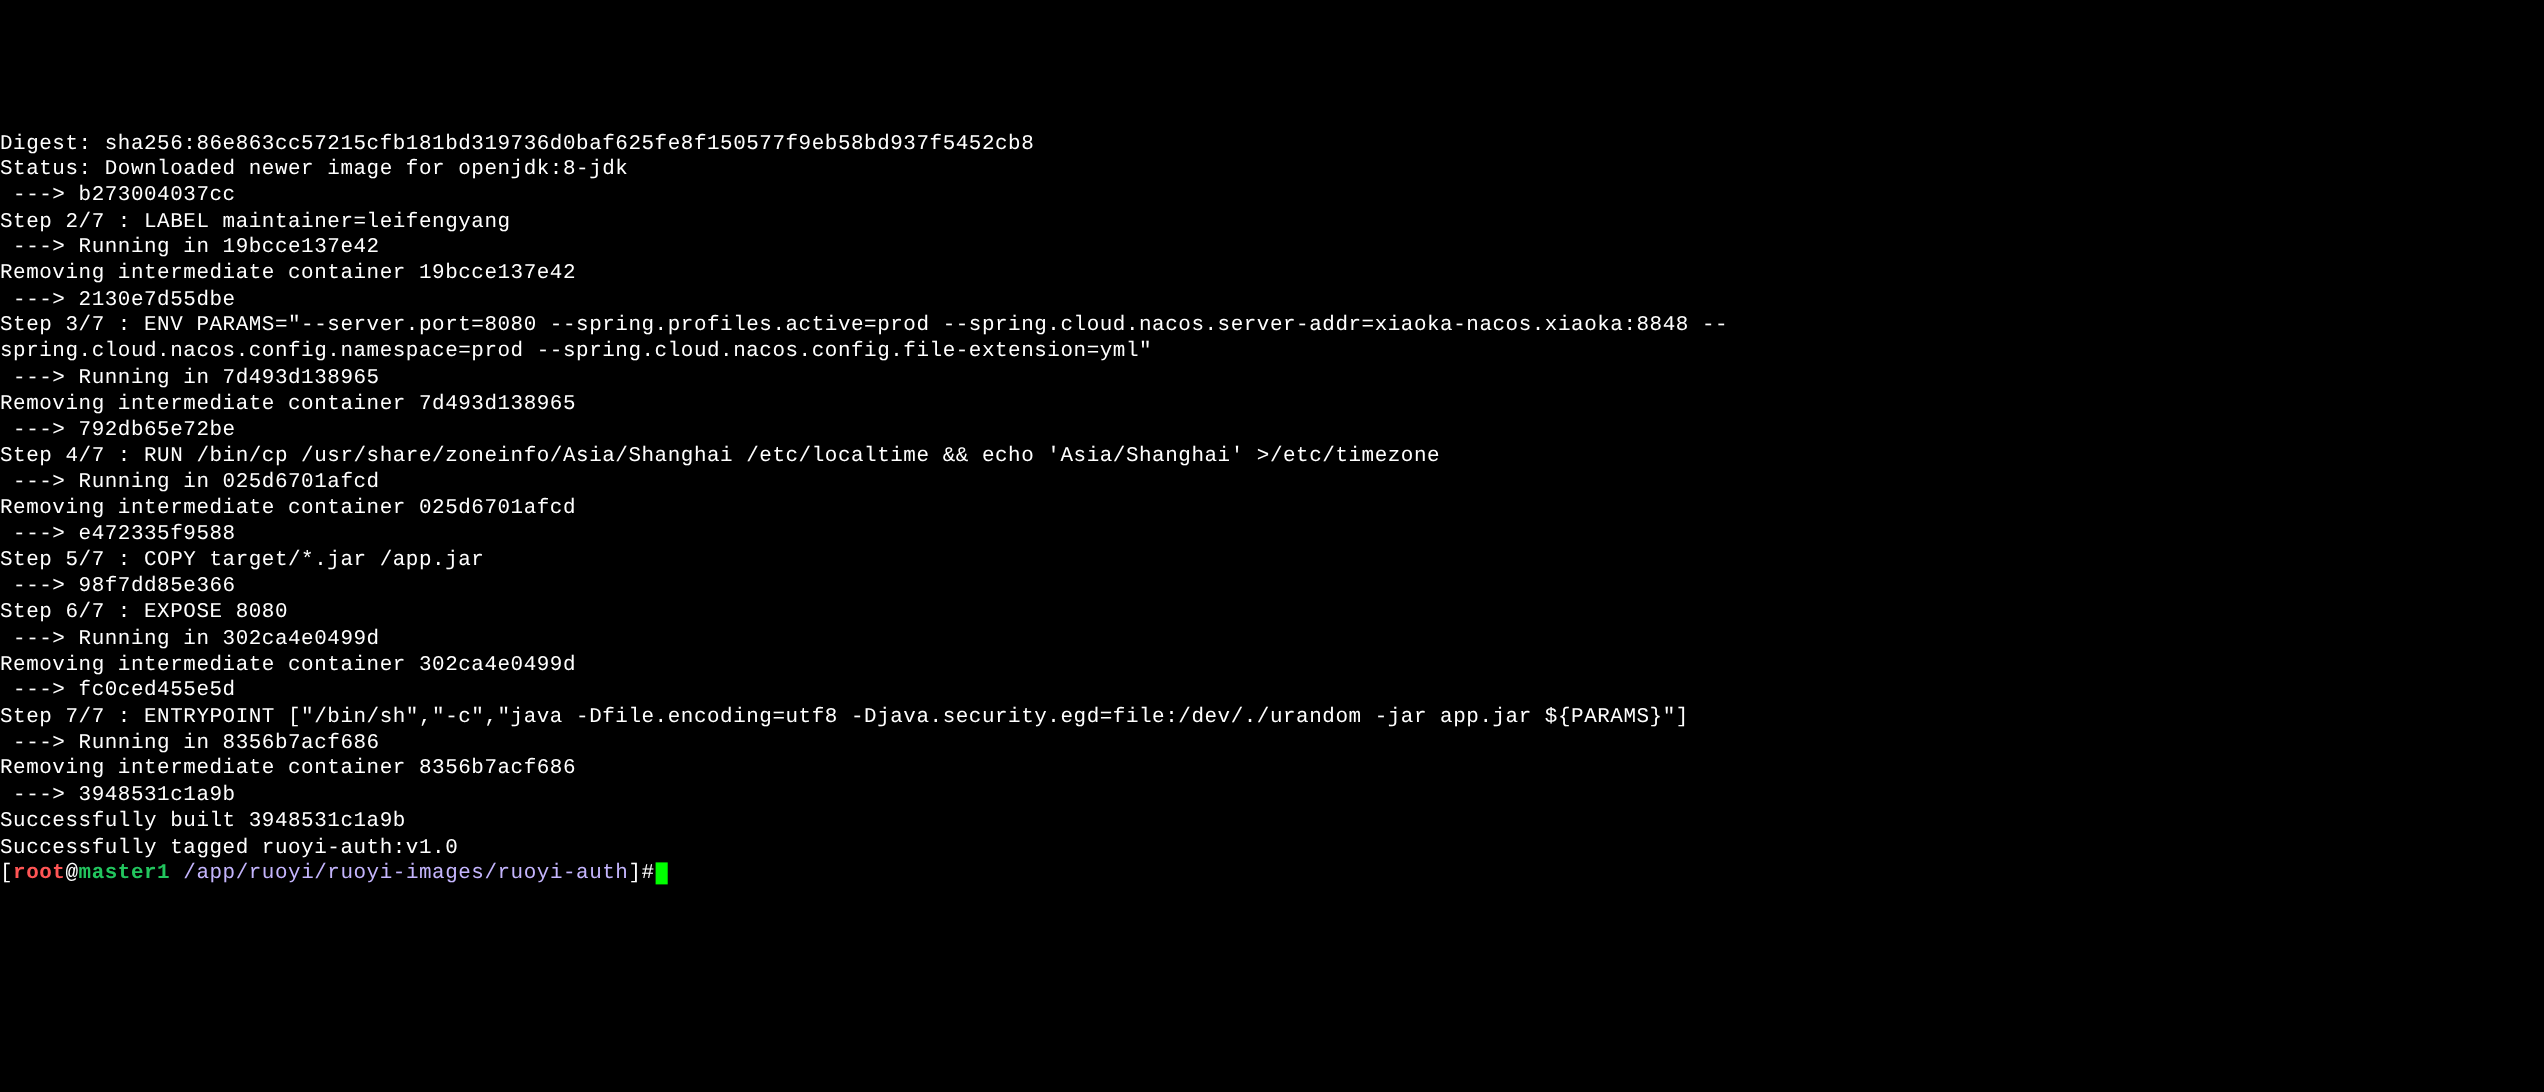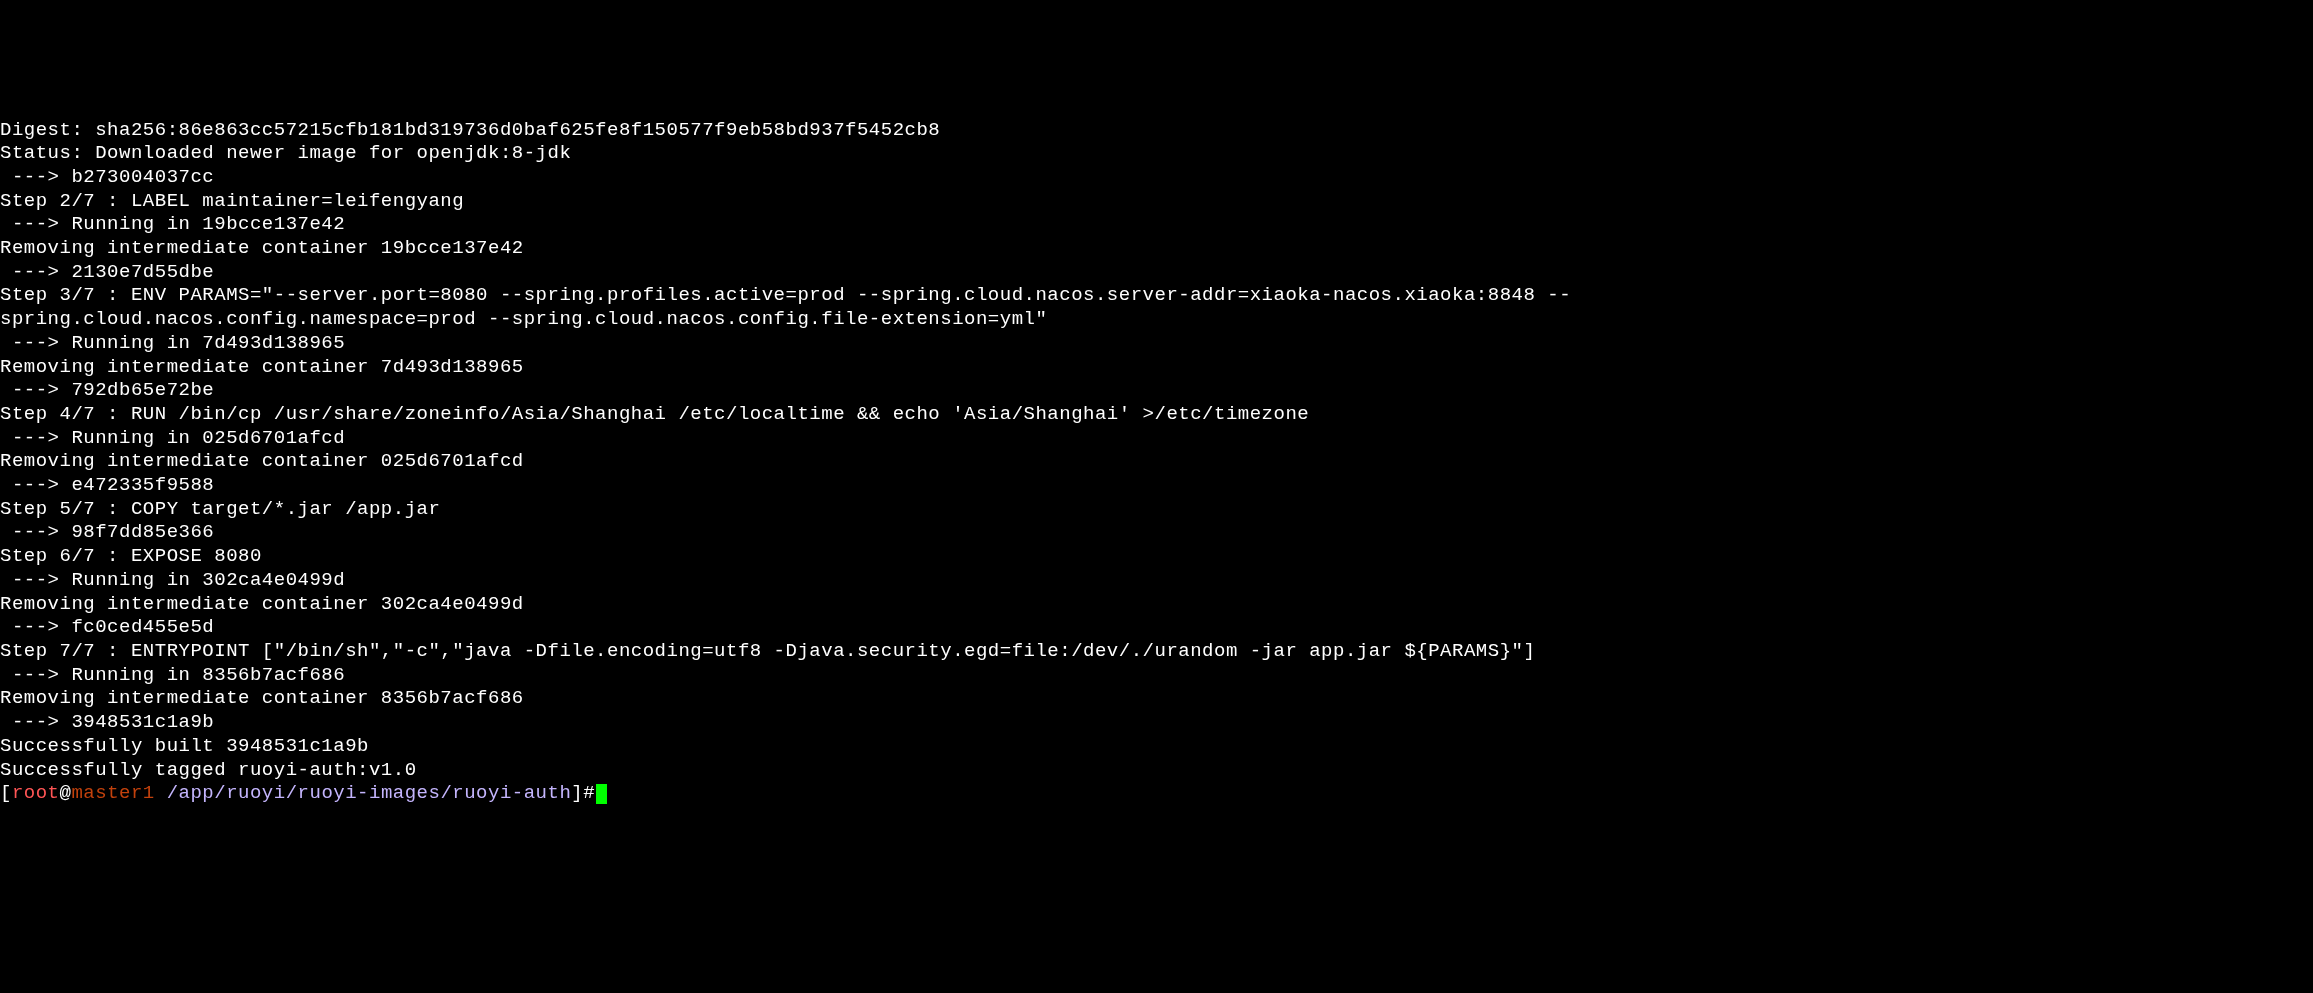--- a/index.html
+++ b/index.html
@@ -26,26 +26,28 @@
       position: relative;
     }
     .line {
       white-space: pre;
     }
     .prompt-bracket {
       color: #ffffff;
     }
     .prompt-user {
       color: #ff5555;
+      font-weight: bold;
     }
     .prompt-at {
       color: #ffffff;
     }
     .prompt-host {
-      color: #c2410c;
+      color: #22c55e;
+      font-weight: bold;
     }
     .prompt-path {
       color: #c4b5fd;
     }
     .cursor {
       display: inline-block;
       width: 11px;
       height: 20px;
       background-color: #00ff00;
       vertical-align: text-bottom;

